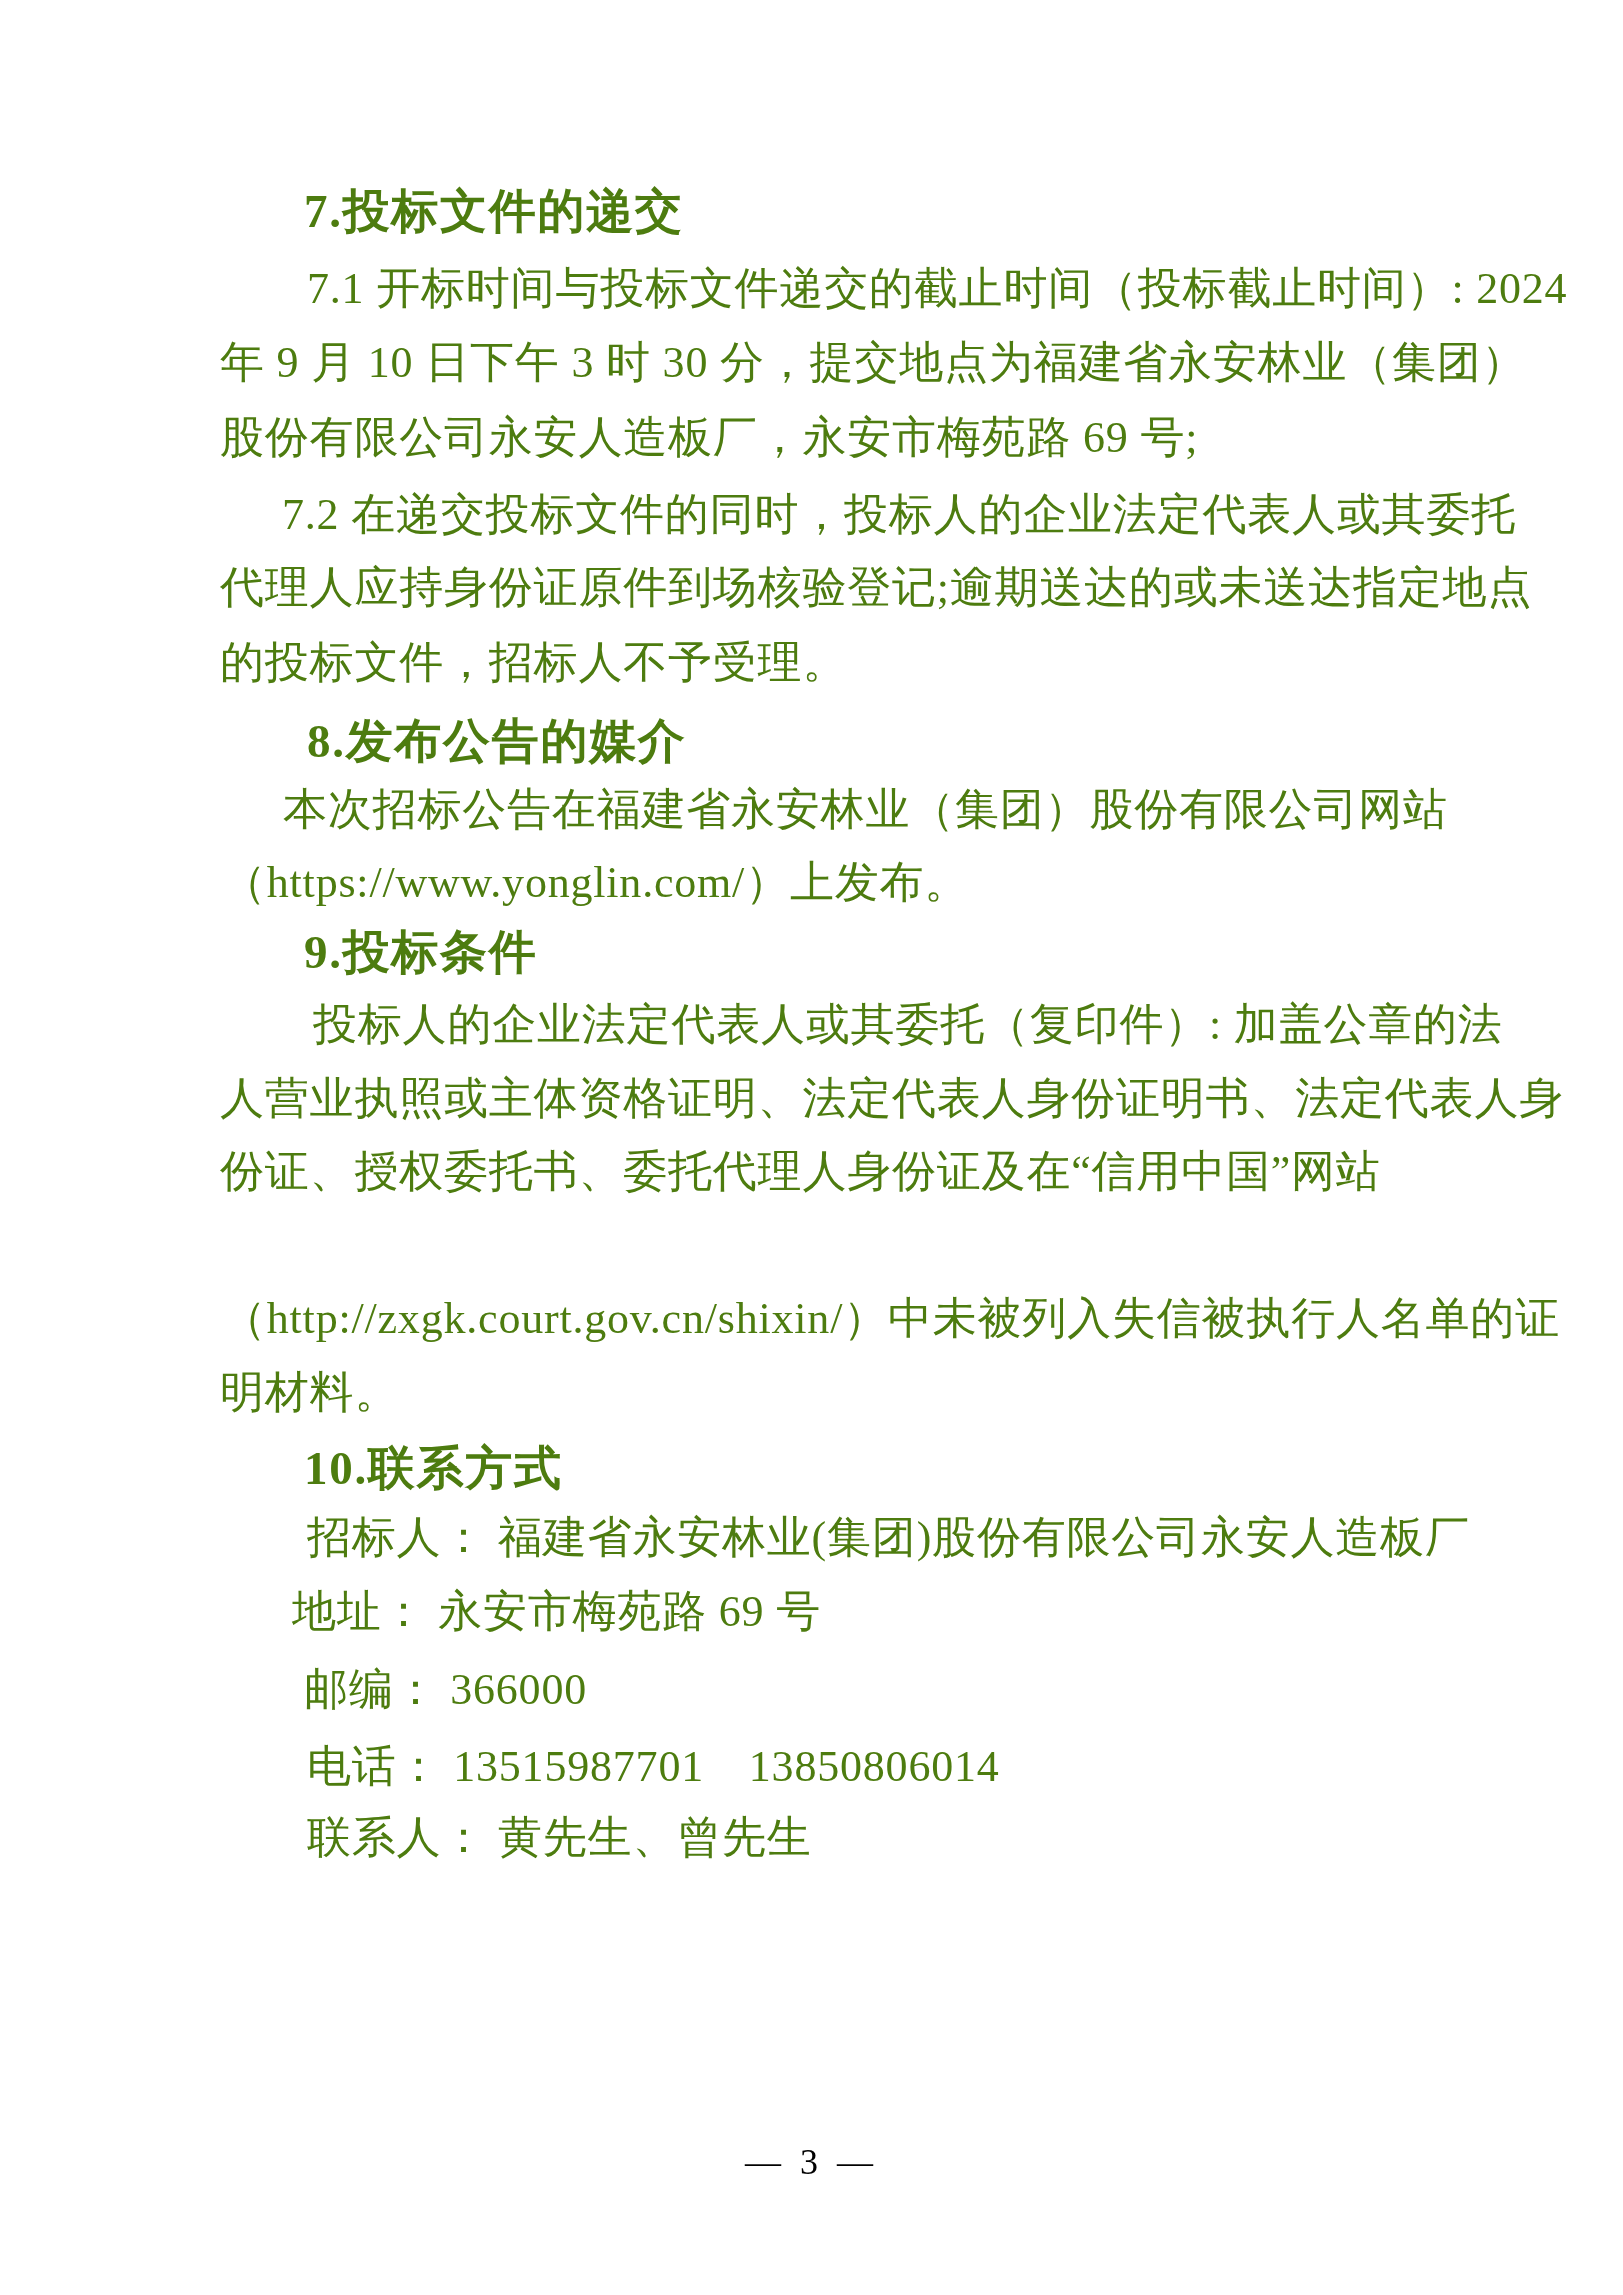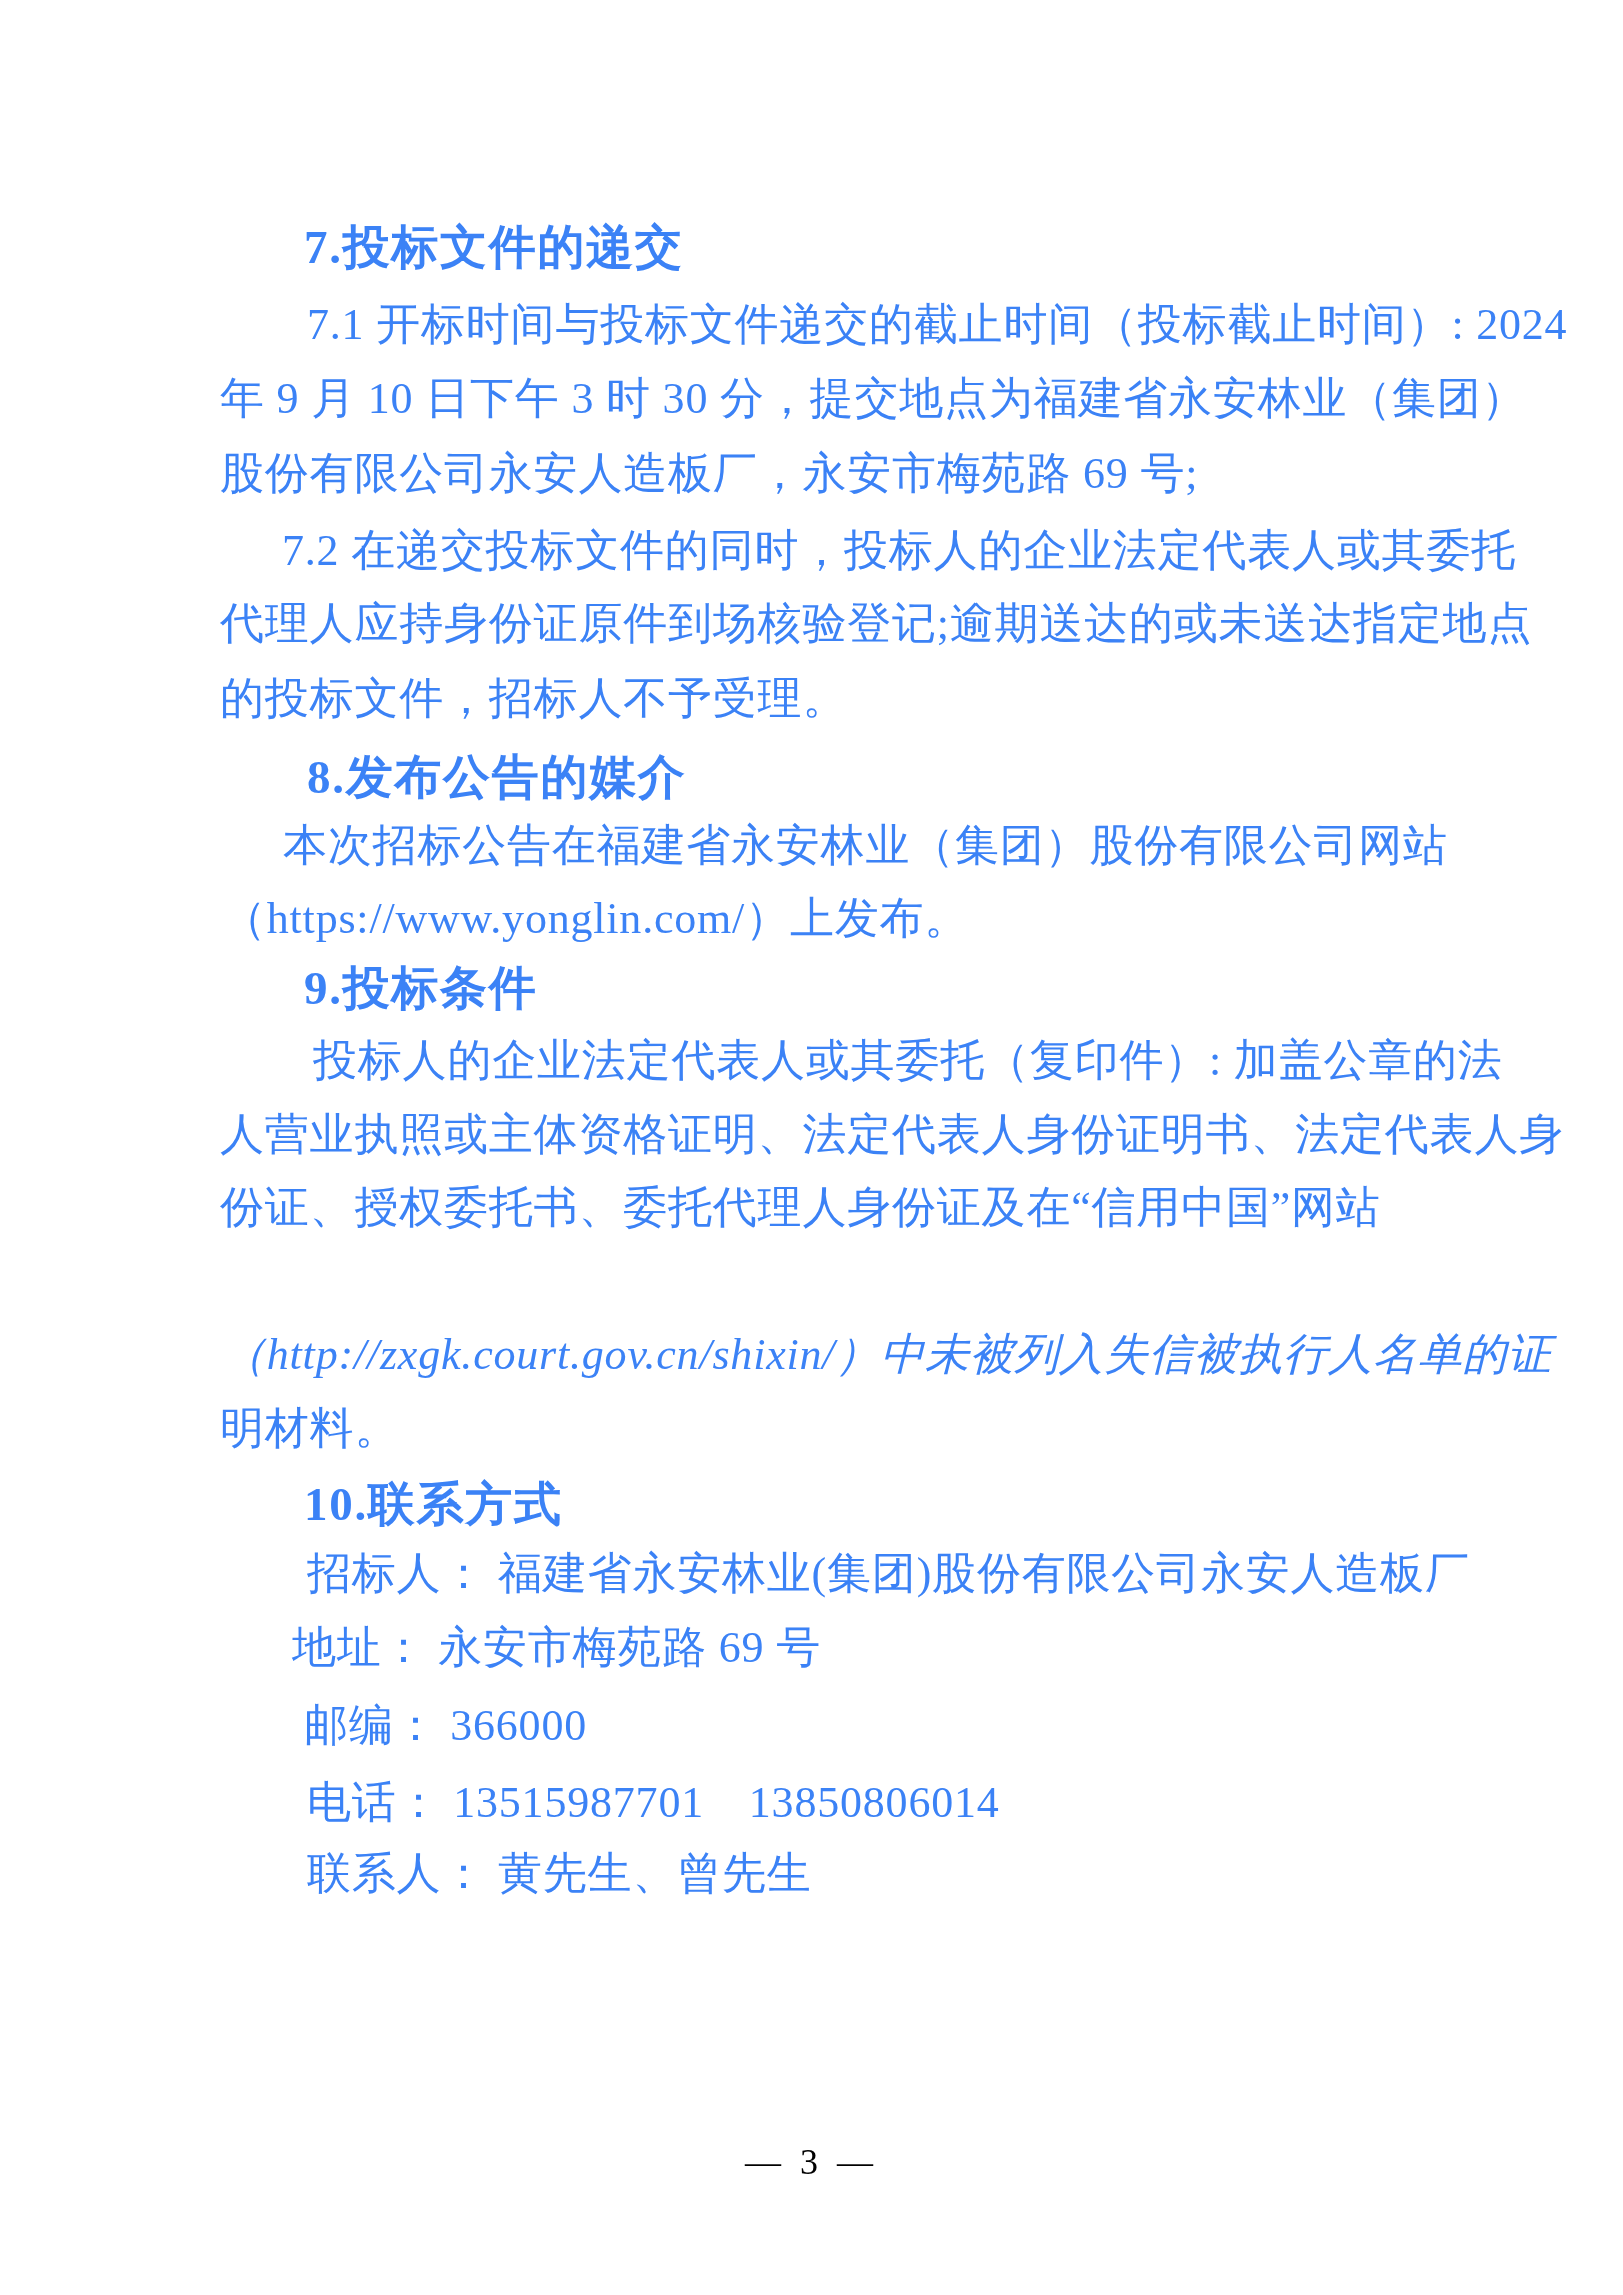--- a/index.html
+++ b/index.html
@@ -15,22 +15,21 @@
     color: #000000;
     font-family: "Liberation Serif", "DejaVu Serif", serif;
     overflow: hidden;
   }
   .ln {
     position: absolute;
     white-space: pre;
     font-size: 44px;
     line-height: 1.15;
     letter-spacing: 0.8px;
-    color: #3b82f6;
-    margin-top: 36px;
+    color: #4d7c0f;
   }
   .hd {
     font-weight: bold;
     font-size: 47px;
     letter-spacing: 1.7px;
   }
   .ft {
     position: absolute;
     left: 0;
     width: 100%;
@@ -57,21 +56,21 @@
   <div class="ln hd" style="left:307px; top:714px;">8.发布公告的媒介</div>
 
   <div class="ln" style="left:222px; top:858px;">（https://www.yonglin.com/）上发布。</div>
   <div class="ln" style="left:283px; top:785px;">本次招标公告在福建省永安林业（集团）股份有限公司网站</div>
 
   <div class="ln hd" style="left:304px; top:925px;">9.投标条件</div>
 
   <div class="ln" style="left:313px; top:1000px;">投标人的企业法定代表人或其委托（复印件）: 加盖公章的法</div>
   <div class="ln" style="left:220px; top:1147px;">份证、授权委托书、委托代理人身份证及在“信用中国”网站</div>
   <div class="ln" style="left:220px; top:1074px;">人营业执照或主体资格证明、法定代表人身份证明书、法定代表人身</div>
-  <div class="ln" style="left:222px; top:1294px;font-style:italic;">（http://zxgk.court.gov.cn/shixin/）中未被列入失信被执行人名单的证</div>
+  <div class="ln" style="left:222px; top:1294px;">（http://zxgk.court.gov.cn/shixin/）中未被列入失信被执行人名单的证</div>
   <div class="ln" style="left:220px; top:1368px;">明材料。</div>
 
   <div class="ln hd" style="left:304px; top:1441px;">10.联系方式</div>
 
   <div class="ln" style="left:307px; top:1513px;">招标人： 福建省永安林业(集团)股份有限公司永安人造板厂</div>
   <div class="ln" style="left:292px; top:1587px;text-align:center;">地址： 永安市梅苑路 69 号</div>
   <div class="ln" style="left:304px; top:1665px;">邮编： 366000</div>
   <div class="ln" style="left:307px; top:1742px;">电话： 13515987701　13850806014</div>
   <div class="ln" style="left:307px; top:1813px;">联系人： 黄先生、曾先生</div>
 

